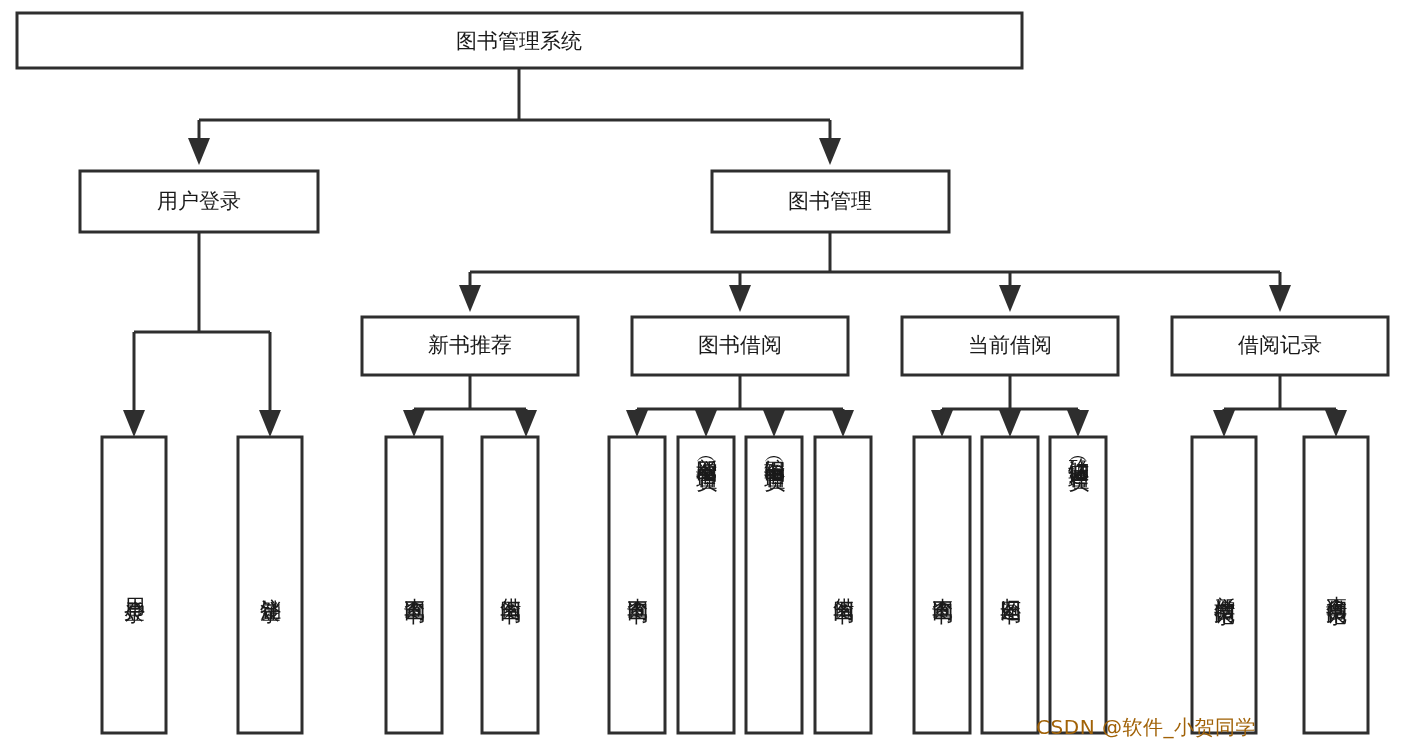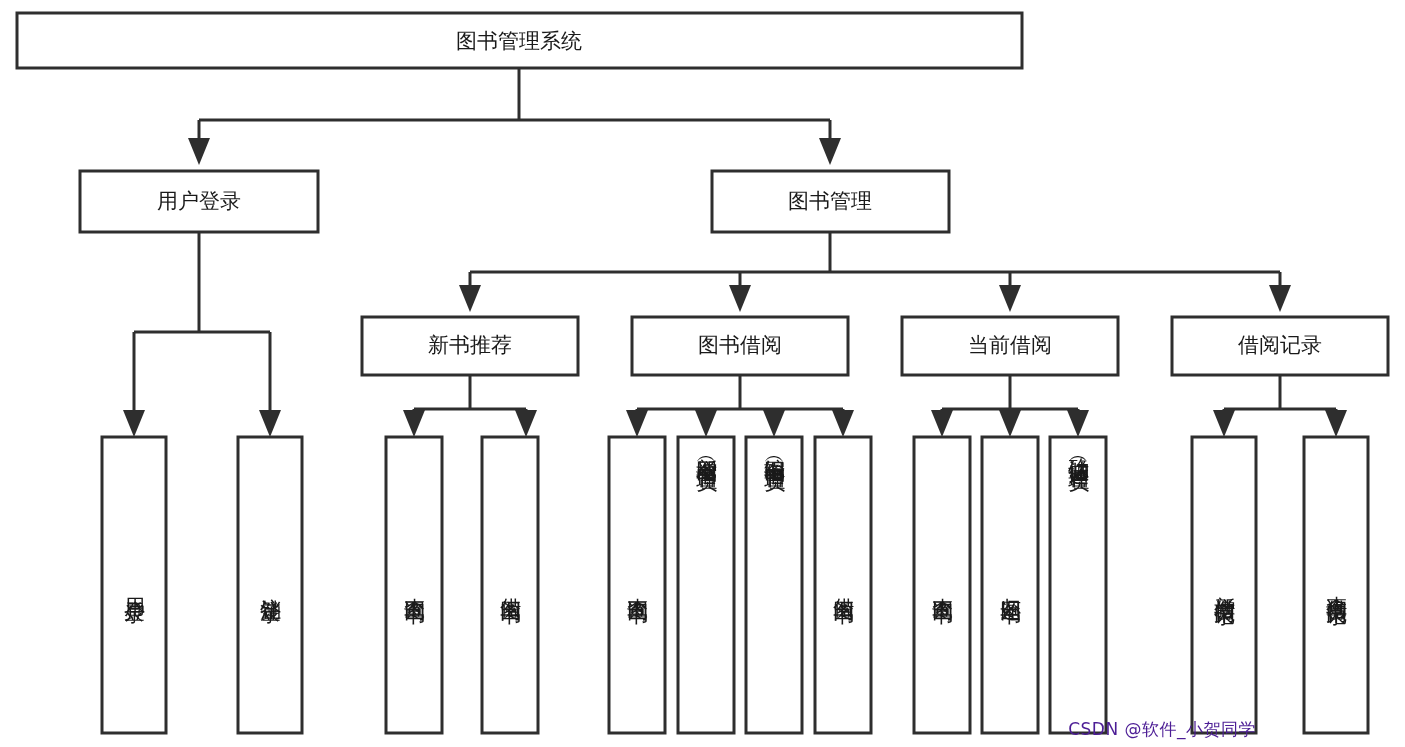--- a/index.html
+++ b/index.html
@@ -65,22 +65,22 @@
     color: #1a1a1a;
     letter-spacing: 2px;
     white-space: nowrap;
     text-align: center;
   }
   .watermark {
     position: absolute;
     right: 8px;
     bottom: 6px;
     font-family: "DejaVu Sans", "Liberation Sans", sans-serif;
-    font-size: 17px;
-    color: #4c1d95;
+    font-size: 20px;
+    color: #a16207;
     white-space: nowrap;
     letter-spacing: 0.5px;
   }
 </style>
 </head>
 <body>
 
 <div id="diagram-root">
 
   <svg class="diagram-canvas" viewBox="0 0 1405 747" xmlns="http://www.w3.org/2000/svg">

